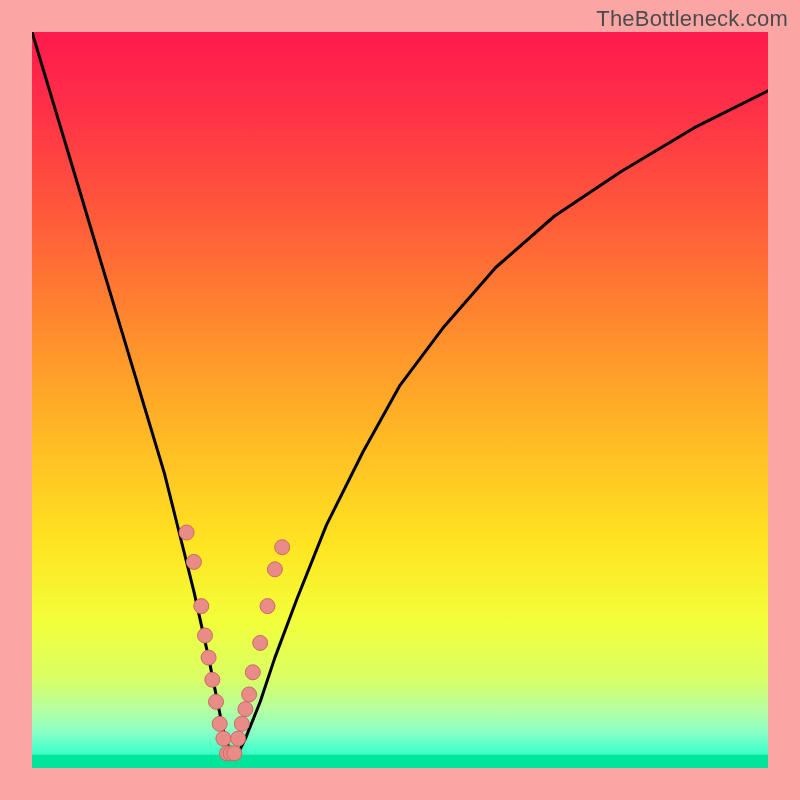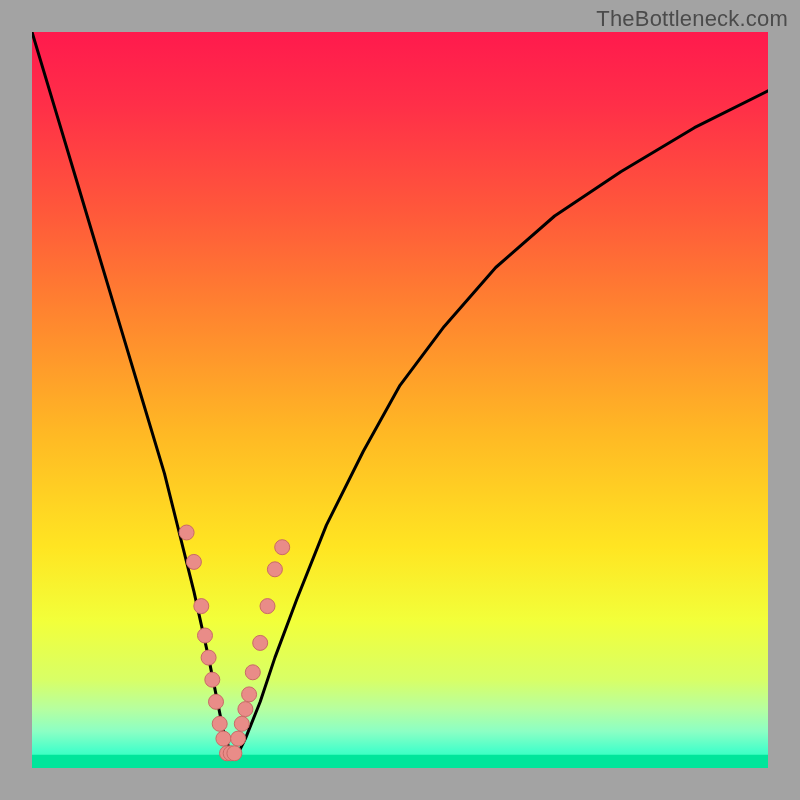--- a/index.html
+++ b/index.html
@@ -7,21 +7,21 @@
     padding: 0;
     width: 800px;
     height: 800px;
     overflow: hidden;
     font-family: Arial, Helvetica, sans-serif;
   }
   .frame {
     position: relative;
     width: 800px;
     height: 800px;
-    background: #a3a3a3;
+    background: #fca5a5;
   }
   .plot-area {
     position: absolute;
     left: 32px;
     top: 32px;
     width: 736px;
     height: 736px;
     overflow: hidden;
   }
   .plot-area svg {

